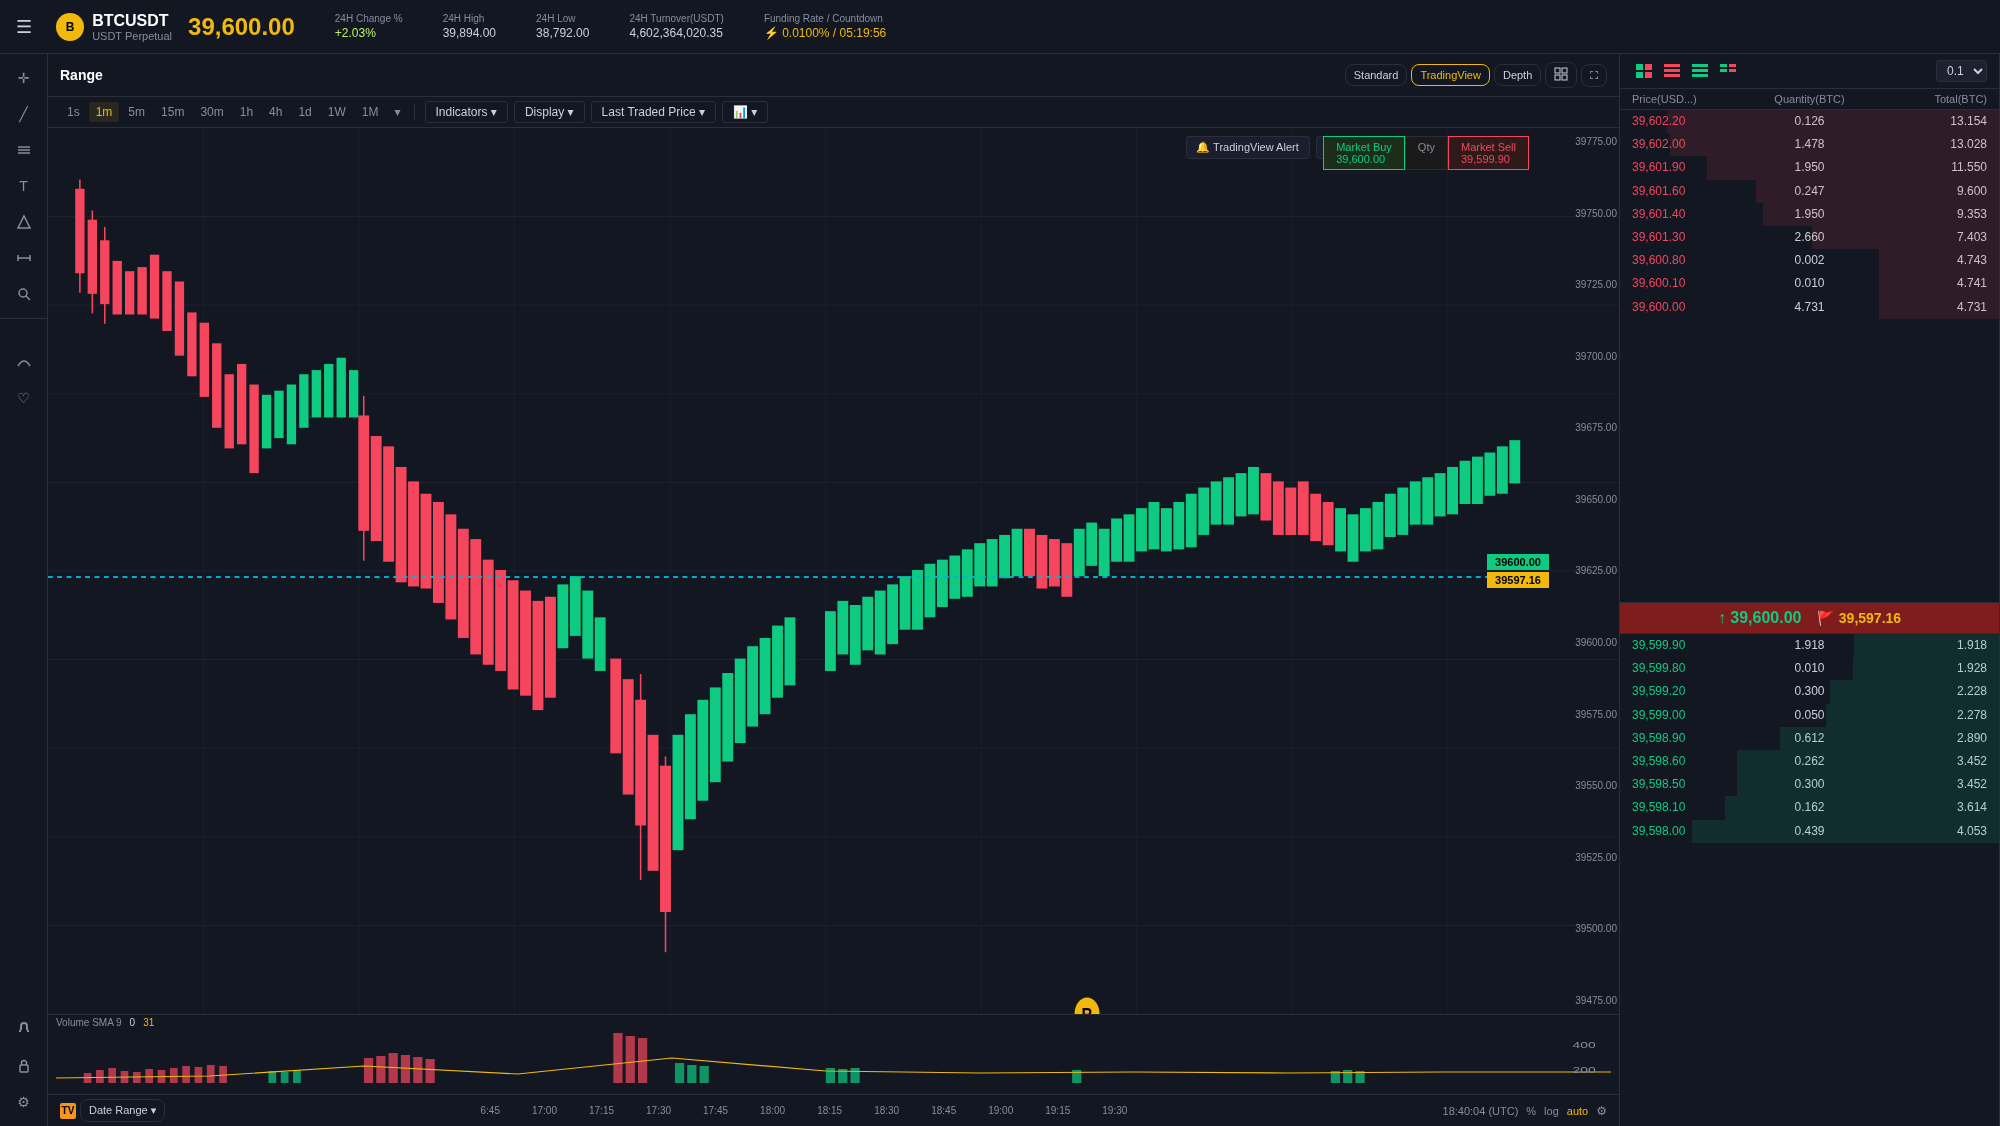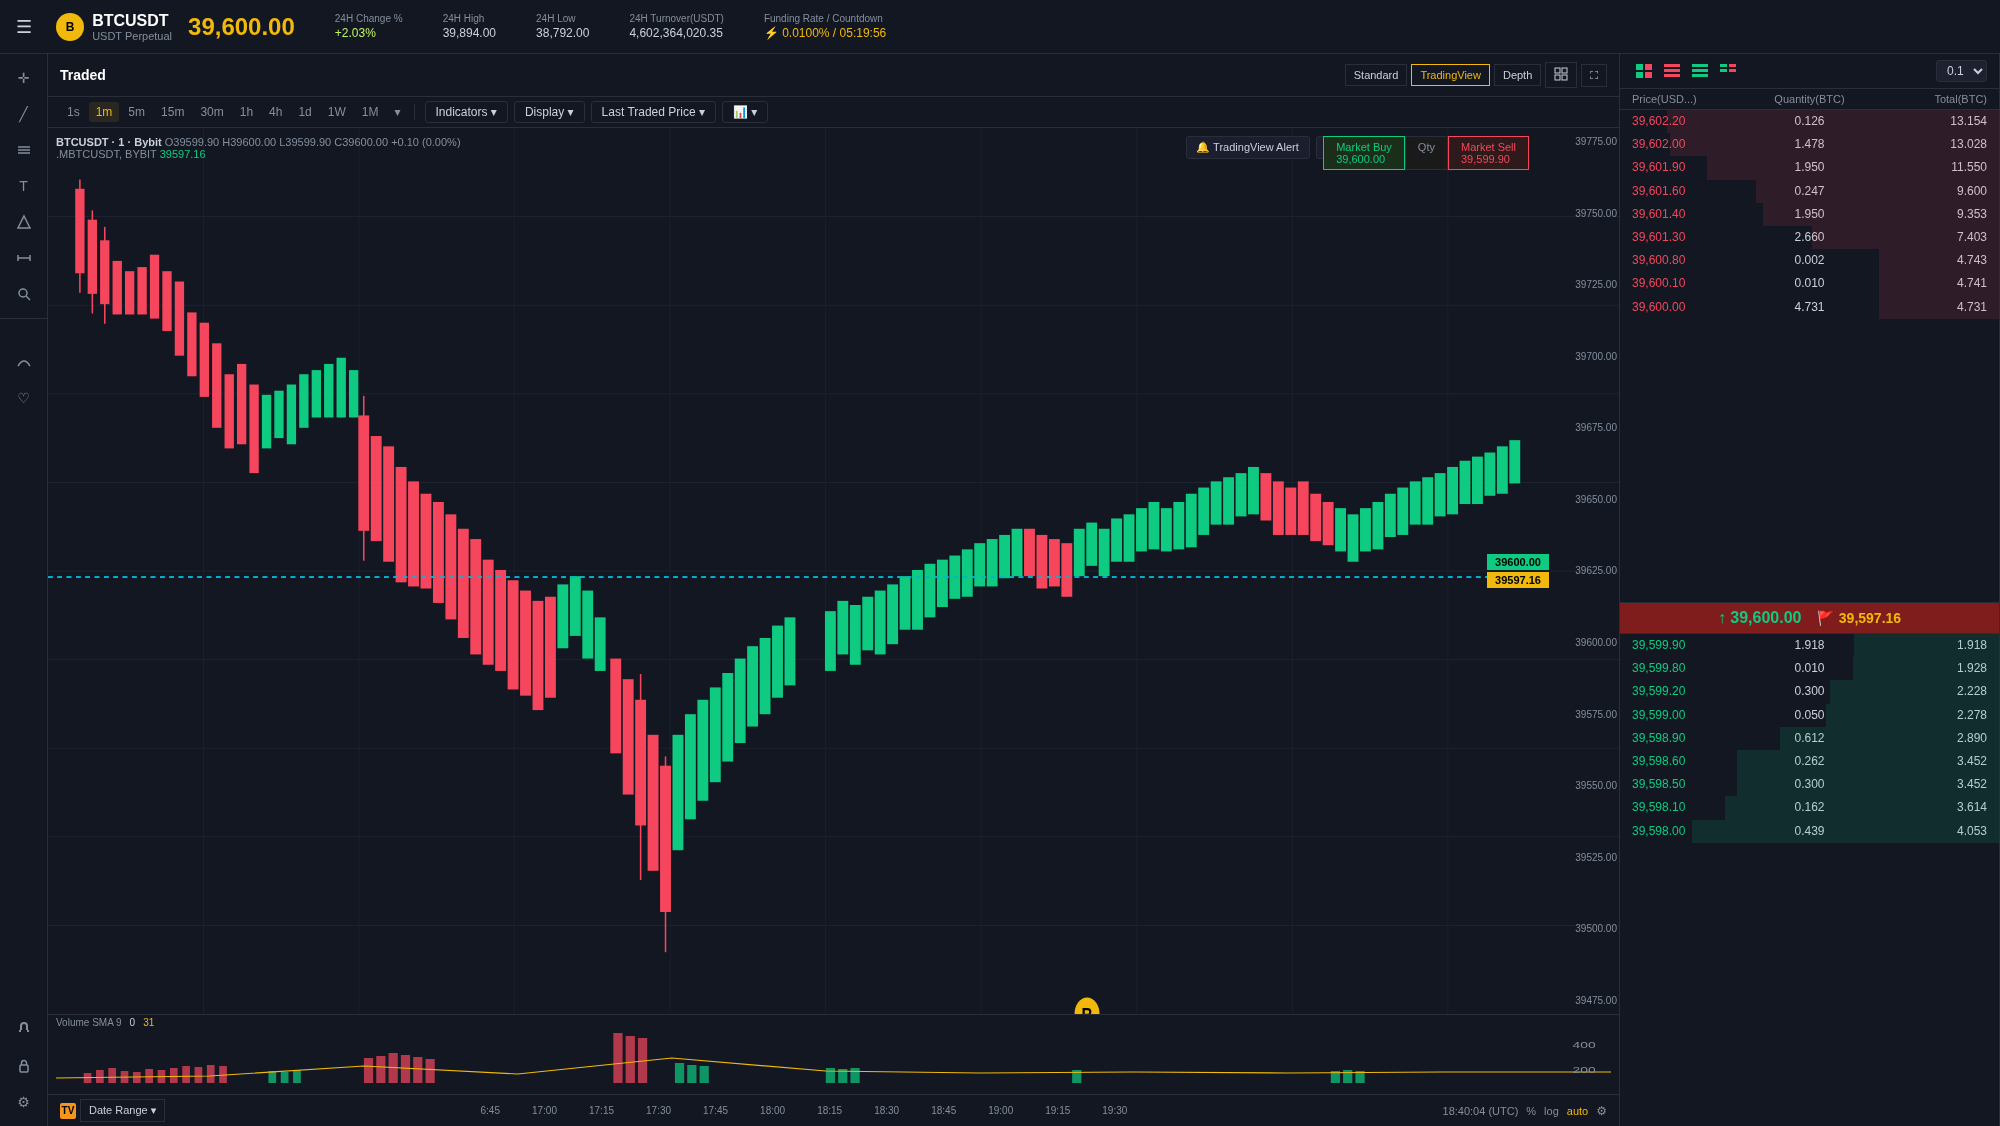--- a/index.html
+++ b/index.html
@@ -96,21 +96,21 @@
       align-items: center;
       gap: 4px;
       margin-left: auto;
     }
     .ctrl-btn {
       padding: 4px 8px;
       background: transparent;
       border: 1px solid #2a2e39;
       color: #c9d1d9;
       cursor: pointer;
-      border-radius: 0;
+      border-radius: 8px;
       font-size: 11px;
     }
     .ctrl-btn.active { color: #f0b90b; border-color: #f0b90b; }
     .timeframe-bar {
       display: flex;
       align-items: center;
       padding: 4px 12px;
       border-bottom: 1px solid #2a2e39;
       gap: 2px;
       background: #131722;
@@ -355,21 +355,21 @@
           <rect x="4" y="7" width="8" height="7" rx="1" fill="none" stroke="#848e9c" stroke-width="1.5"></rect>
           <path d="M5.5,7 L5.5,5 A2.5,2.5 0 0,1 10.5,5 L10.5,7" fill="none" stroke="#848e9c" stroke-width="1.5"></path>
         </svg>
     </div>
     <div class="tool-btn">⚙</div>
   </div>
 
   <div class="chart-container">
 
     <div class="chart-header">
-      <span class="chart-title">Traded</span>
+      <span class="chart-title">Range</span>
       <div class="chart-controls">
         <button class="ctrl-btn">Standard</button>
         <button class="ctrl-btn active">TradingView</button>
         <button class="ctrl-btn">Depth</button>
         <button class="ctrl-btn">
           <svg width="14" height="14" viewBox="0 0 14 14">
               <rect x="1" y="1" width="5" height="5" fill="none" stroke="#c9d1d9" stroke-width="1"></rect>
               <rect x="8" y="1" width="5" height="5" fill="none" stroke="#c9d1d9" stroke-width="1"></rect>
               <rect x="1" y="8" width="5" height="5" fill="none" stroke="#c9d1d9" stroke-width="1"></rect>
               <rect x="8" y="8" width="5" height="5" fill="none" stroke="#c9d1d9" stroke-width="1"></rect>
@@ -393,31 +393,20 @@
       <button class="tf-btn">▾</button>
       <div class="tf-divider"></div>
       <button class="indicator-btn">Indicators ▾</button>
       <button class="indicator-btn">Display ▾</button>
       <button class="indicator-btn">Last Traded Price ▾</button>
       <button class="indicator-btn">📊 ▾</button>
     </div>
 
     <div class="chart-body">
       
-      <div class="ohlc-info">
-        <span class="symbol">BTCUSDT · 1 · Bybit</span>
-        <span>O39599.90</span>
-        <span>H39600.00</span>
-        <span>L39599.90</span>
-        <span>C39600.00</span>
-        <span>+0.10 (0.00%)</span>
-        <br>
-        <span>.MBTCUSDT, BYBIT</span>
-        <span style="color:#0ecb81;">39597.16</span>
-      </div>
 
       
       <div style="position:absolute;top:8px;right:200px;display:flex;gap:6px;z-index:3;">
         <button style="padding:0 10px;background:#1a1e2e;border:1px solid #2a2e39;color:#c9d1d9;font-size:11px;cursor:pointer;border-radius:3px;">🔔 TradingView Alert</button>
         <button style="padding:4px 8px;background:#1a1e2e;border:1px solid #2a2e39;color:#848e9c;font-size:11px;cursor:pointer;border-radius:3px;">📷</button>
         <button style="padding:4px 8px;background:#1a1e2e;border:1px solid #2a2e39;color:#848e9c;font-size:11px;cursor:pointer;border-radius:3px;">⚙</button>
         <button style="padding:4px 8px;background:#1a1e2e;border:1px solid #2a2e39;color:#848e9c;font-size:11px;cursor:pointer;border-radius:3px;">💾</button>
       </div>
 
       

